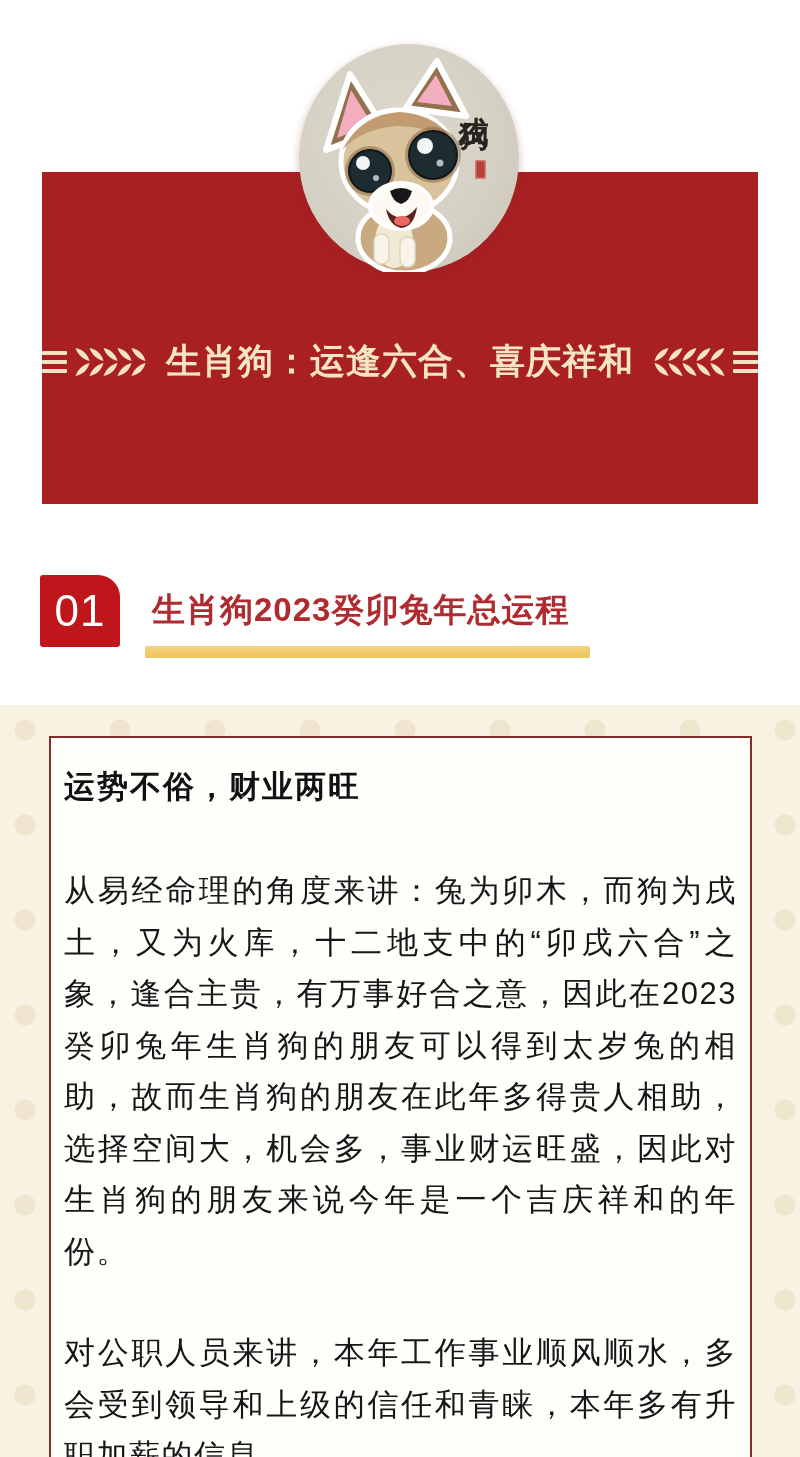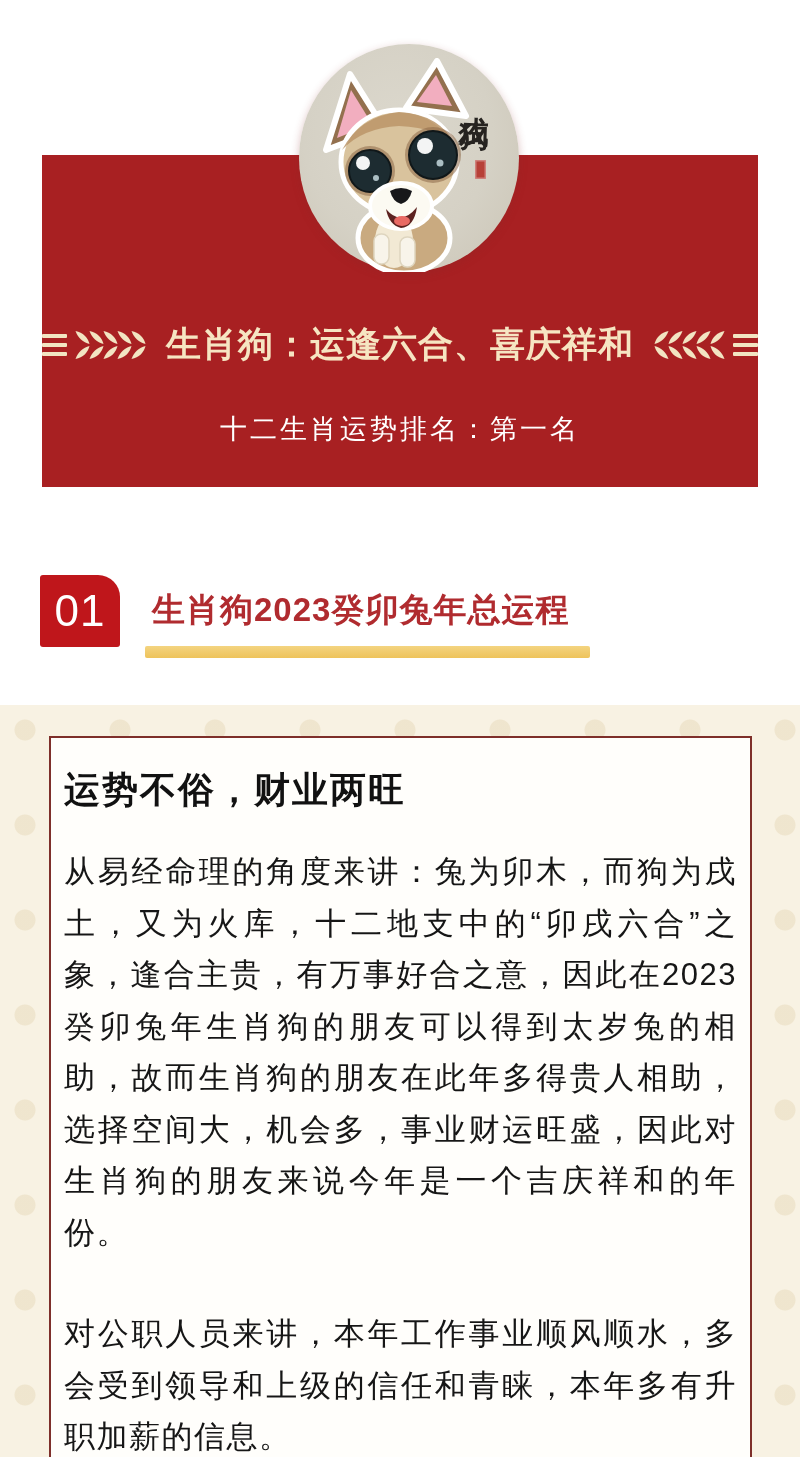--- a/index.html
+++ b/index.html
@@ -4,21 +4,21 @@
 <style>
   html, body { margin:0; padding:0; }
   body {
     width:800px; height:1457px; position:relative; overflow:hidden;
     background:#ffffff;
     font-family:"Liberation Sans", sans-serif;
   }
 
   
   .hero-banner {
-    position:absolute; left:42px; top:155px; width:716px; height:332px;
+    position:absolute; left:42px; top:172px; width:716px; height:332px;
     background:#a82022; z-index:1;
   }
   .banner-inner {
     position:absolute; left:0; right:0; top:166px;
     display:flex; flex-direction:column; align-items:center;
   }
   .title-row {
     width:100%; display:flex; align-items:center; justify-content:space-between;
   }
   .orn { display:flex; align-items:center; gap:8px; }
@@ -82,27 +82,27 @@
   }
 
   
   .article-box {
     position:absolute; left:49px; top:736px; width:703px; height:721px;
     box-sizing:border-box; background:#fffefb;
     border:2px solid #7e2f2a; border-bottom:none;
     padding:28px 13px 0 13px; z-index:2;
   }
   .article-heading {
-    margin:0; font-size:36px; font-weight:700; color:#111111; letter-spacing:2px;
+    margin:0; font-size:31px; font-weight:700; color:#111111; letter-spacing:2px;
   }
   .article-p {
     margin:0; font-size:31px; color:#161616; line-height:51.5px;
     letter-spacing:1.5px; text-align:justify;
   }
-  .p1 { margin-top:31px; }
+  .p1 { margin-top:57px; }
   .p2 { margin-top:50px; }
 
   
   .watermark {
     position:absolute; left:688px; top:1412px; z-index:5;
     font-size:31px; color:#908d89; letter-spacing:2px;
     text-shadow:0 0 3px rgba(255,255,255,.95);
     margin-top:46px;
   }
 </style>
@@ -169,21 +169,20 @@
             </svg>
         </span>
         <span class="orn-lines">
             <i></i>
             <i></i>
             <i></i>
           </span>
       </span>
 
     </div>
-    <div class="banner-subtitle">十二生肖运势排名：第一名</div>
   </div>
 </div>
 
 <div class="zodiac-circle">
   <svg class="dog-svg" width="196" height="214" viewBox="0 0 196 214">
 
     <ellipse cx="103" cy="180" rx="46" ry="35" fill="#c9aa80" stroke="#ffffff" stroke-width="5"></ellipse>
     <ellipse cx="93" cy="183" rx="19" ry="27" fill="#f2e9d4"></ellipse>
     <rect x="73" y="176" width="15" height="30" rx="7" fill="#f8f4ea" stroke="#ded5bf" stroke-width="1.5"></rect>
     <rect x="99" y="179" width="15" height="30" rx="7" fill="#f8f4ea" stroke="#ded5bf" stroke-width="1.5"></rect>

